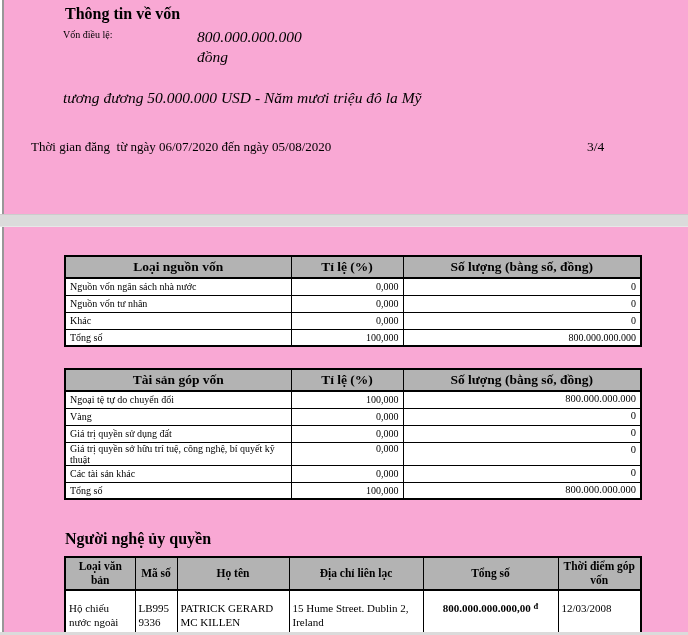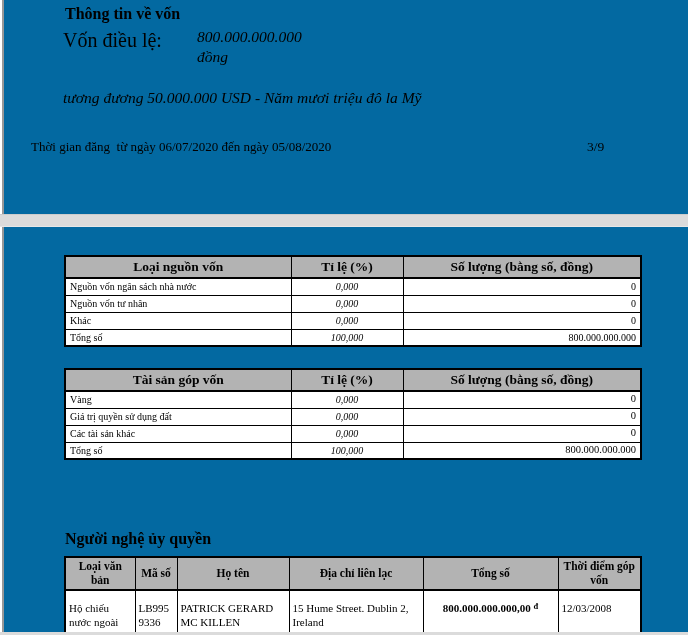--- a/index.html
+++ b/index.html
@@ -6,40 +6,40 @@
   html, body { width:688px; height:635px; }
   body {
     position:relative;
     font-family:"Liberation Serif","DejaVu Serif",serif;
     background:#ffffff;
     color:#000;
     overflow:hidden;
   }
   .page {
     position:absolute; left:2px; right:0;
-    background:#0369a1;
+    background:#f9a8d4;
     border-left:2px solid #989898;
   }
   .page1 { top:0; height:214px; }
   .page2 { top:227px; height:474px; }
   .page-gap {
     position:absolute; left:0; top:214px; width:688px; height:13px;
     background:#dbdbdb;
     border-top:1px solid #cccccc;
     border-bottom:1px solid #e7e7e7;
   }
   .bottom-gap {
     position:absolute; left:0; top:632px; width:688px; height:3px;
     background:#dbdbdb;
   }
 
   
   .sec-title { position:absolute; font-weight:bold; font-size:16px; white-space:nowrap; }
   .t1 { left:61px; top:5px; }
-  .charter-label { position:absolute; left:59px; top:29px; font-size:20px; }
+  .charter-label { position:absolute; left:59px; top:29px; font-size:10px; }
   .italic { font-style:italic; font-size:15.5px; }
   .charter-value { position:absolute; left:193px; top:28px; }
   .charter-unit  { position:absolute; left:193px; top:48px; }
   .equiv-line    { position:absolute; left:59px; top:89px; white-space:nowrap; }
   .posting-line  { position:absolute; left:27px; top:139px; font-size:13px; white-space:pre; }
   .page-number   { position:absolute; left:583px; top:139px; font-size:13.5px; }
 
   
   .t2 { left:61px; top:303px; }
 
@@ -57,21 +57,21 @@
     text-align:center;
   }
 
   .cap-table { left:60px; width:576px; border:2px solid #000; font-size:14px; }
   .cap-table col.c1 { width:226px; }
   .cap-table col.c2 { width:112px; }
   .cap-table col.c3 { width:238px; }
   .cap-table th { font-size:13.5px; height:22px; padding:1px 4px; border-bottom:2px solid #000; }
   .cap-table td { height:17px; padding:0 4px; line-height:1.12; font-size:10px; }
   .cap-table .lbl { text-align:left; }
-  .cap-table .pct { text-align:center;font-style:italic; }
+  .cap-table .pct { text-align:right; }
   .cap-table .amt { text-align:right; }
   #capital-source-table { top:28px; }
   #asset-table { top:141px; }
   #asset-table .amt { font-size:10.5px; vertical-align:top; padding-top:1px; line-height:1.1; }
 
   .auth-table { left:60px; top:329px; width:578px; border:2px solid #000; font-size:11px; }
   .auth-table col.a1 { width:70px; }
   .auth-table col.a2 { width:42px; }
   .auth-table col.a3 { width:112px; }
   .auth-table col.a4 { width:134px; }
@@ -84,21 +84,21 @@
 </head>
 <body>
 
 <div class="page page1">
   <div class="sec-title t1">Thông tin về vốn</div>
   <div class="charter-label">Vốn điều lệ:</div>
   <div class="italic charter-value">800.000.000.000</div>
   <div class="italic charter-unit">đồng</div>
   <div class="italic equiv-line">tương đương 50.000.000 USD - Năm mươi triệu đô la Mỹ</div>
   <div class="posting-line">Thời gian đăng  từ ngày 06/07/2020 đến ngày 05/08/2020</div>
-  <div class="page-number">3/9</div>
+  <div class="page-number">3/4</div>
 </div>
 
 <div class="page-gap"></div>
 
 <div class="page page2">
 
   <table class="cap-table" id="capital-source-table">
     <colgroup>
         <col class="c1">
         <col class="c2">
@@ -143,27 +143,37 @@
       </colgroup>
     <thead>
       <tr>
         <th>Tài sản góp vốn</th>
         <th>Tỉ lệ (%)</th>
         <th>Số lượng (bằng số, đồng)</th>
       </tr>
     </thead>
     <tbody>
       <tr>
+        <td class="lbl">Ngoại tệ tự do chuyển đổi</td>
+        <td class="pct">100,000</td>
+        <td class="amt">800.000.000.000</td>
+      </tr>
+      <tr>
         <td class="lbl">Vàng</td>
         <td class="pct">0,000</td>
         <td class="amt">0</td>
       </tr>
       <tr>
         <td class="lbl">Giá trị quyền sử dụng đất</td>
         <td class="pct">0,000</td>
+        <td class="amt">0</td>
+      </tr>
+      <tr>
+        <td class="lbl">Giá trị quyền sở hữu trí tuệ, công nghệ, bí quyết kỹ thuật</td>
+        <td class="pct" style="vertical-align:top;">0,000</td>
         <td class="amt">0</td>
       </tr>
       <tr>
         <td class="lbl">Các tài sản khác</td>
         <td class="pct">0,000</td>
         <td class="amt">0</td>
       </tr>
       <tr>
         <td class="lbl">Tổng số</td>
         <td class="pct">100,000</td>

